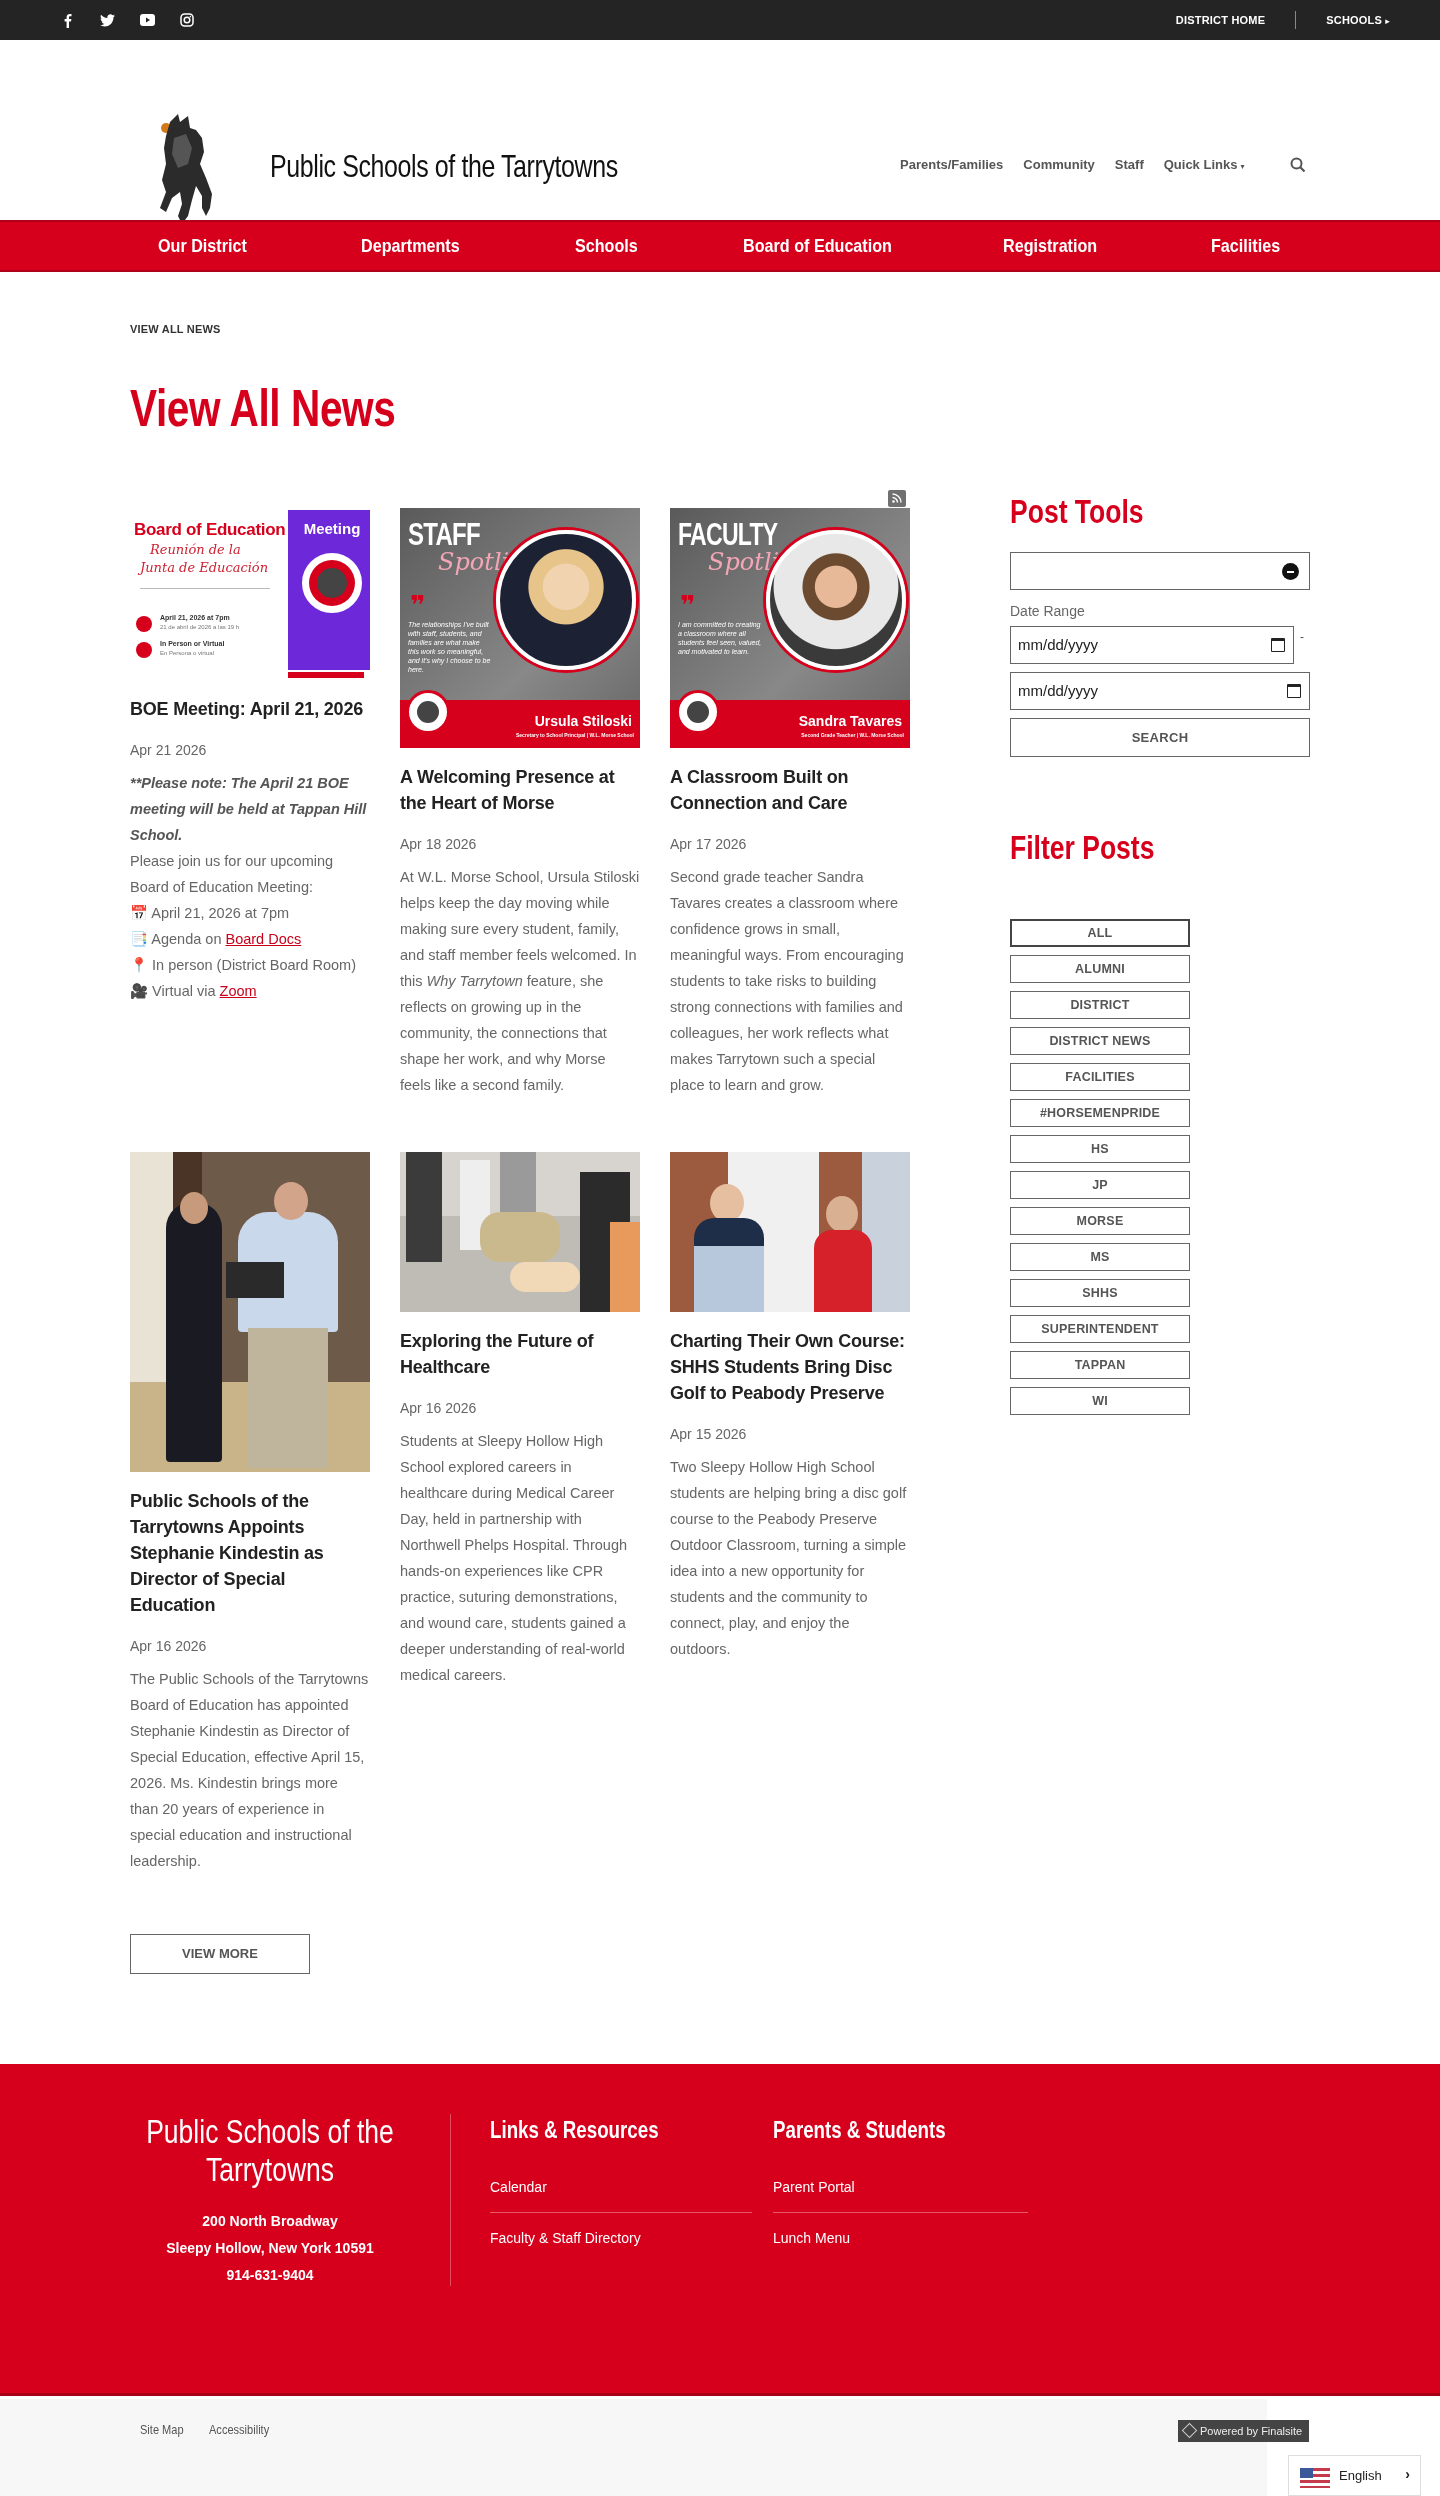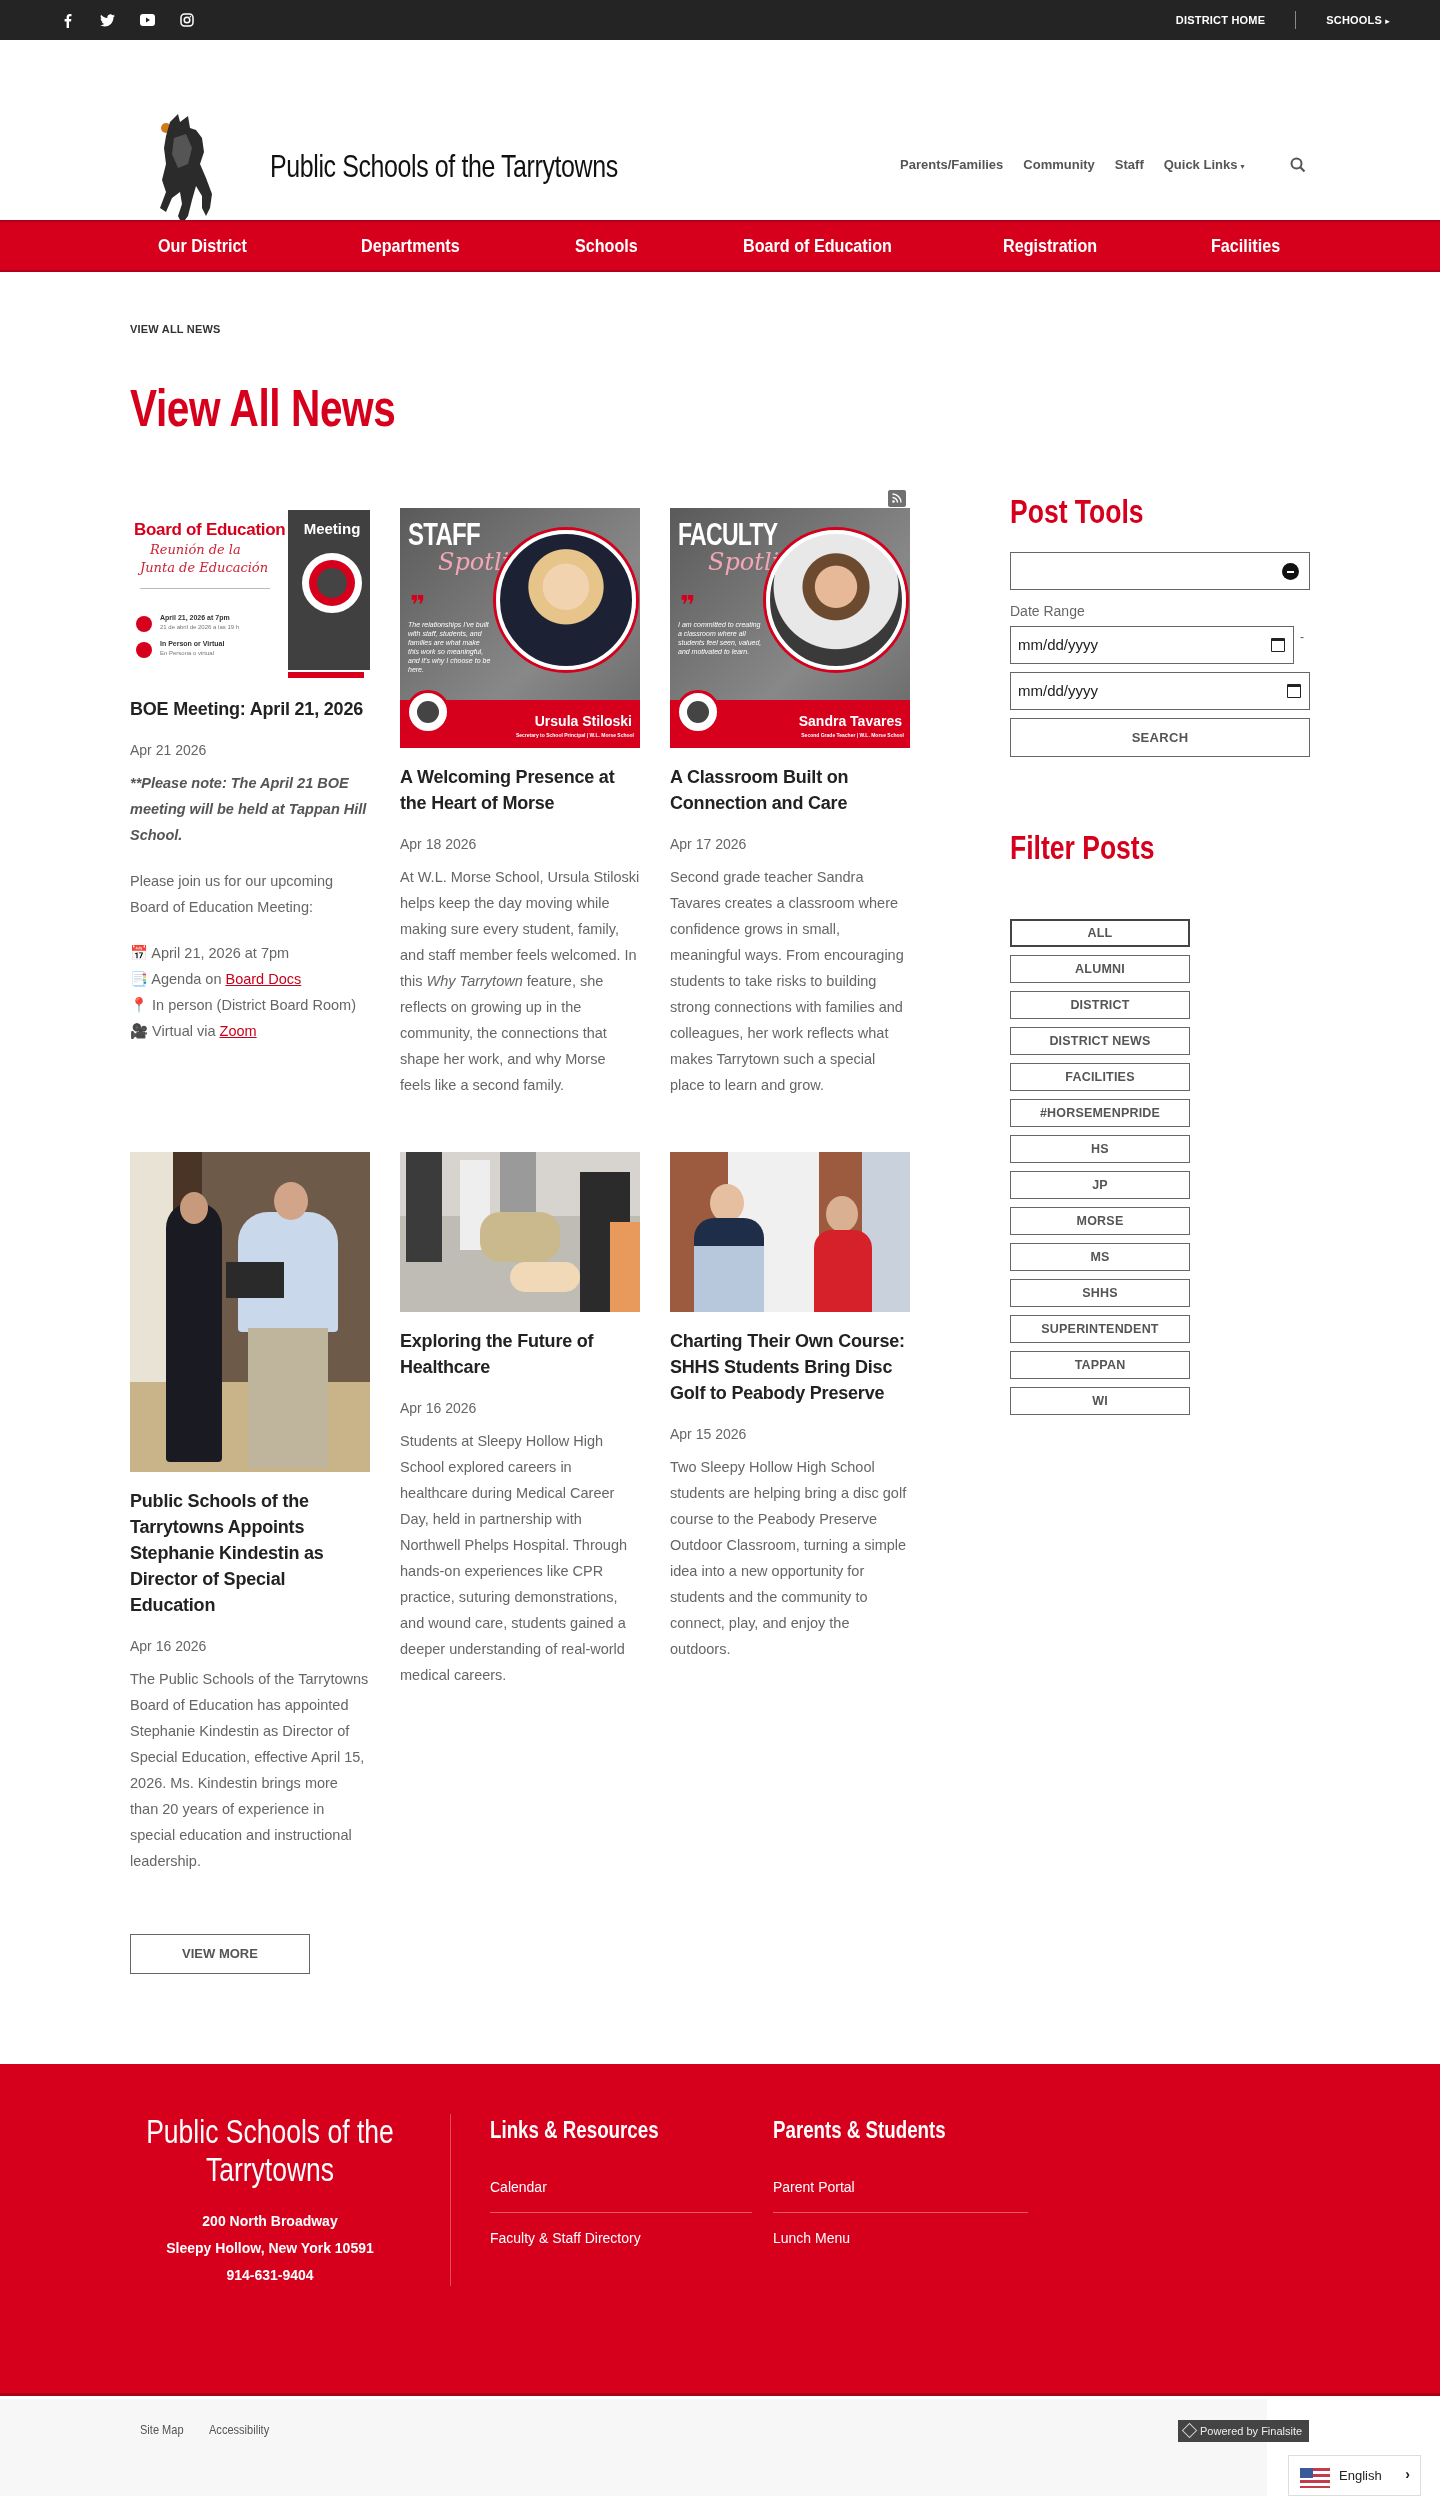--- a/index.html
+++ b/index.html
@@ -33,21 +33,21 @@
   .crumb { position: absolute; left: 130px; top: 323px; font-size: 11px; font-weight: bold; color: #333; letter-spacing: 0.2px; }
   .page-title { position: absolute; left: 130px; top: 378px; font-size: 52px; font-weight: bold; color: #d6001c; transform: scaleX(0.78); transform-origin: left top; white-space: nowrap; letter-spacing: -0.5px; }
 
   .rss-icon { position: absolute; left: 888px; top: 490px; width: 18px; height: 17px; background: #707070; border-radius: 2px; color: #fff; font-size: 10px; text-align: center; line-height: 17px; }
 
   .card { position: absolute; width: 240px; }
   .card .thumb { width: 240px; display: block; position: relative; overflow: hidden; }
   .card h3 { font-size: 18px; font-weight: bold; color: #222; line-height: 26px; margin-top: 16px; letter-spacing: -0.2px; }
   .card .date { font-size: 14px; color: #666; margin-top: 20px; }
   .card .body { font-size: 14.5px; color: #666; line-height: 26px; margin-top: 12px; }
-  .card .body p + p { margin-top: 20px; }
+  .card .body p + p { }
   .card .body em { font-style: italic; }
   .card .body .note { font-weight: bold; font-style: italic; color: #555; }
   .card .body a.link { color: #c8001a; text-decoration: underline; }
 
   
   .side-title { position: absolute; left: 1010px; font-size: 34px; font-weight: bold; color: #d6001c; transform: scaleX(0.78); transform-origin: left top; white-space: nowrap; }
   .kw-input { position: absolute; left: 1010px; top: 552px; width: 300px; height: 38px; border: 1px solid #666; background: #fff; }
   .kw-clear { position: absolute; right: 10px; top: 10px; width: 17px; height: 17px; border-radius: 50%; background: #111; }
   .kw-clear::after { content: ""; position: absolute; left: 5px; top: 8px; width: 7px; height: 2px; background: #fff; }
   .dr-label { position: absolute; left: 1010px; top: 603px; font-size: 14px; color: #666; }
@@ -160,21 +160,21 @@
   <svg width="10" height="10" viewBox="0 0 10 10" style="margin-top:3px">
       <circle cx="1.5" cy="8.5" r="1.3" fill="#fff"></circle>
       <path d="M0.5 4.5a5 5 0 0 1 5 5" stroke="#fff" stroke-width="1.4" fill="none"></path>
       <path d="M0.5 1a8.5 8.5 0 0 1 8.5 8.5" stroke="#fff" stroke-width="1.4" fill="none"></path>
     </svg>
 </span>
 
 <article class="card" style="left:130px; top:508px;">
   <div class="thumb" style="height:172px; background:#fff;">
     <div style="position:absolute; left:4px; top:12px; font-size:17px; font-weight:bold; color:#d6001c; white-space:nowrap; letter-spacing:-0.3px;">Board of Education</div>
-    <div style="position:absolute; left:158px; top:2px; width:88px; height:160px; background:#404040;">
+    <div style="position:absolute; left:158px; top:2px; width:88px; height:160px; background:#6d28d9;">
       <div style="color:#fff; font-size:15px; font-weight:bold; text-align:center; margin-top:10px;">Meeting</div>
       <div style="width:60px; height:60px; border-radius:50%; background:#fff; border:3px solid #fff; margin:16px auto 0; position:relative;">
         <div style="position:absolute; inset:4px; border-radius:50%; background:#d6001c;"></div>
         <div style="position:absolute; inset:12px; border-radius:50%; background:#444;"></div>
       </div>
     </div>
     <div style="position:absolute; left:158px; top:164px; width:76px; height:6px; background:#d6001c;"></div>
     <div style="position:absolute; left:20px; top:34px; font-size:13px; font-style:italic; color:#c23; font-family:'DejaVu Serif', serif;">Reunión de la</div>
     <div style="position:absolute; left:10px; top:52px; font-size:13px; font-style:italic; color:#c23; font-family:'DejaVu Serif', serif;">Junta de Educación</div>
     <div style="position:absolute; left:10px; top:80px; width:130px; height:1px; background:#bbb;"></div>

